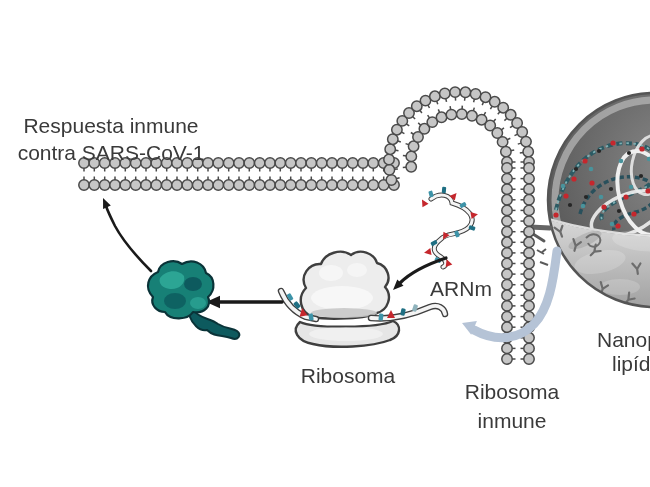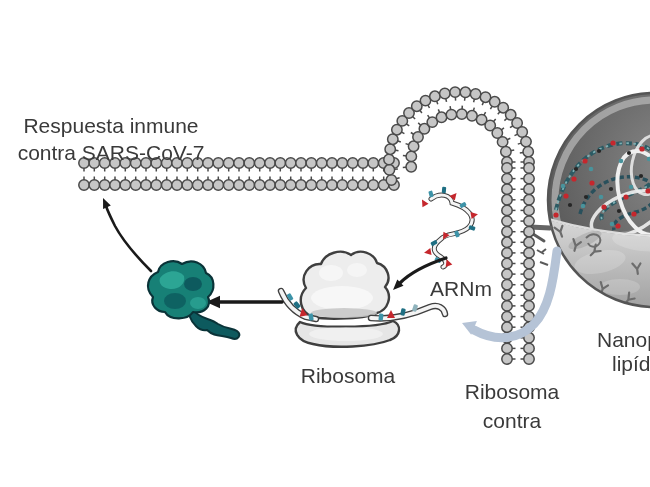--- a/index.html
+++ b/index.html
@@ -482,29 +482,29 @@
   </g>
 
   <g>
     <path class="blkArrow" stroke-width="3.2" d="M 446,258 C 428,264 411,272 400,283"></path>
     <polygon class="blkHead" points="393,290 397.3,279.5 403.5,285.7"></polygon>
   </g>
 </svg>
 
 <div class="lbl" style="left:0px;top:112px;width:206px;line-height:27px;margin-left:8px;">
   <div>Respuesta inmune</div>
-  <div>contra SARS-CoV-7</div>
+  <div>contra SARS-CoV-1</div>
 </div>
 
 
 <div class="lbl" style="left:425px;top:276px;width:72px;">ARNm</div>
 
 <div class="lbl" style="left:290px;top:363px;width:116px;">Ribosoma</div>
 
 <div class="lbl" style="left:446px;top:377px;width:132px;line-height:29px;">
   <div>Ribosoma</div>
-  <div>contra</div>
+  <div>inmune</div>
 </div>
 
 <div class="lbl" style="left:597px;top:327px;text-align:left;">Nanopartícula</div>
 <div class="lbl" style="left:612px;top:351px;text-align:left;">lipídica</div>
 
 </div>
 
 </body></html>

